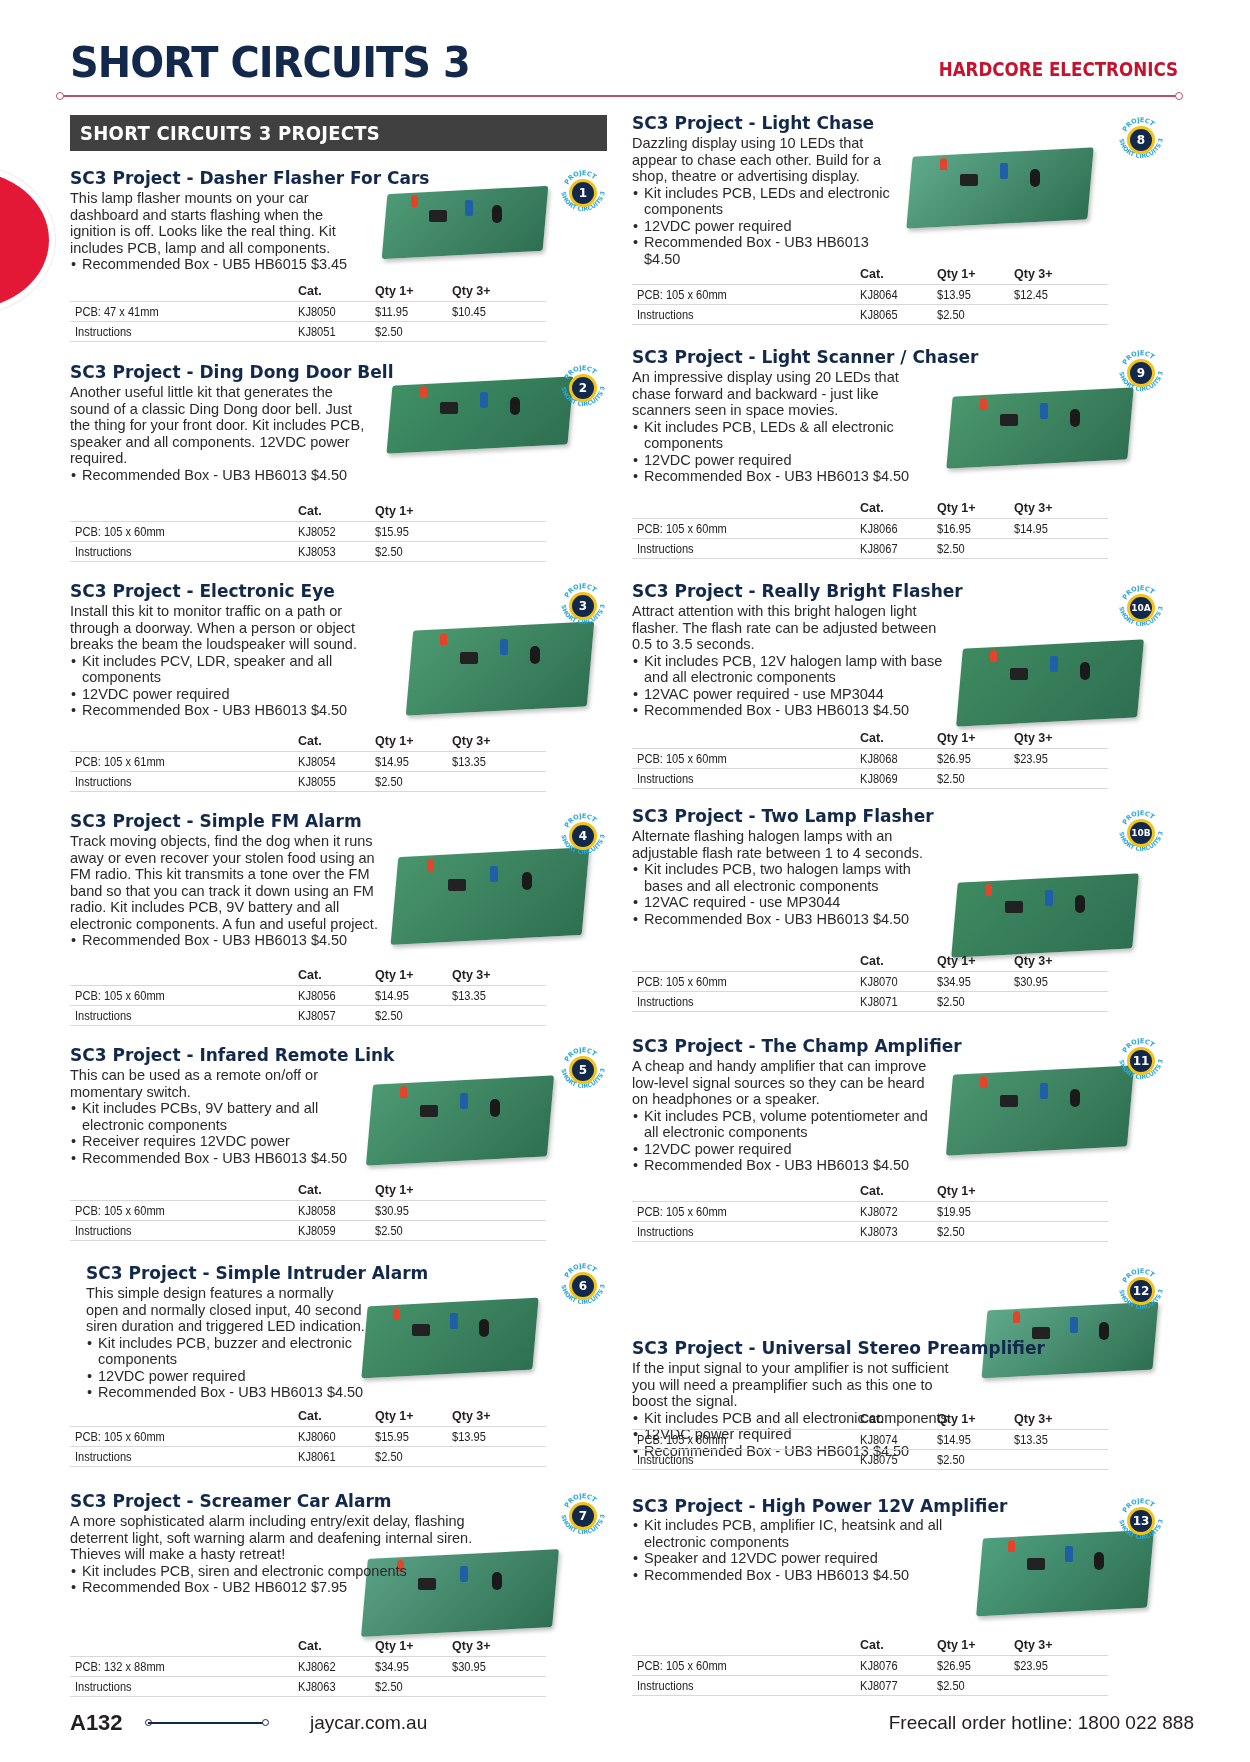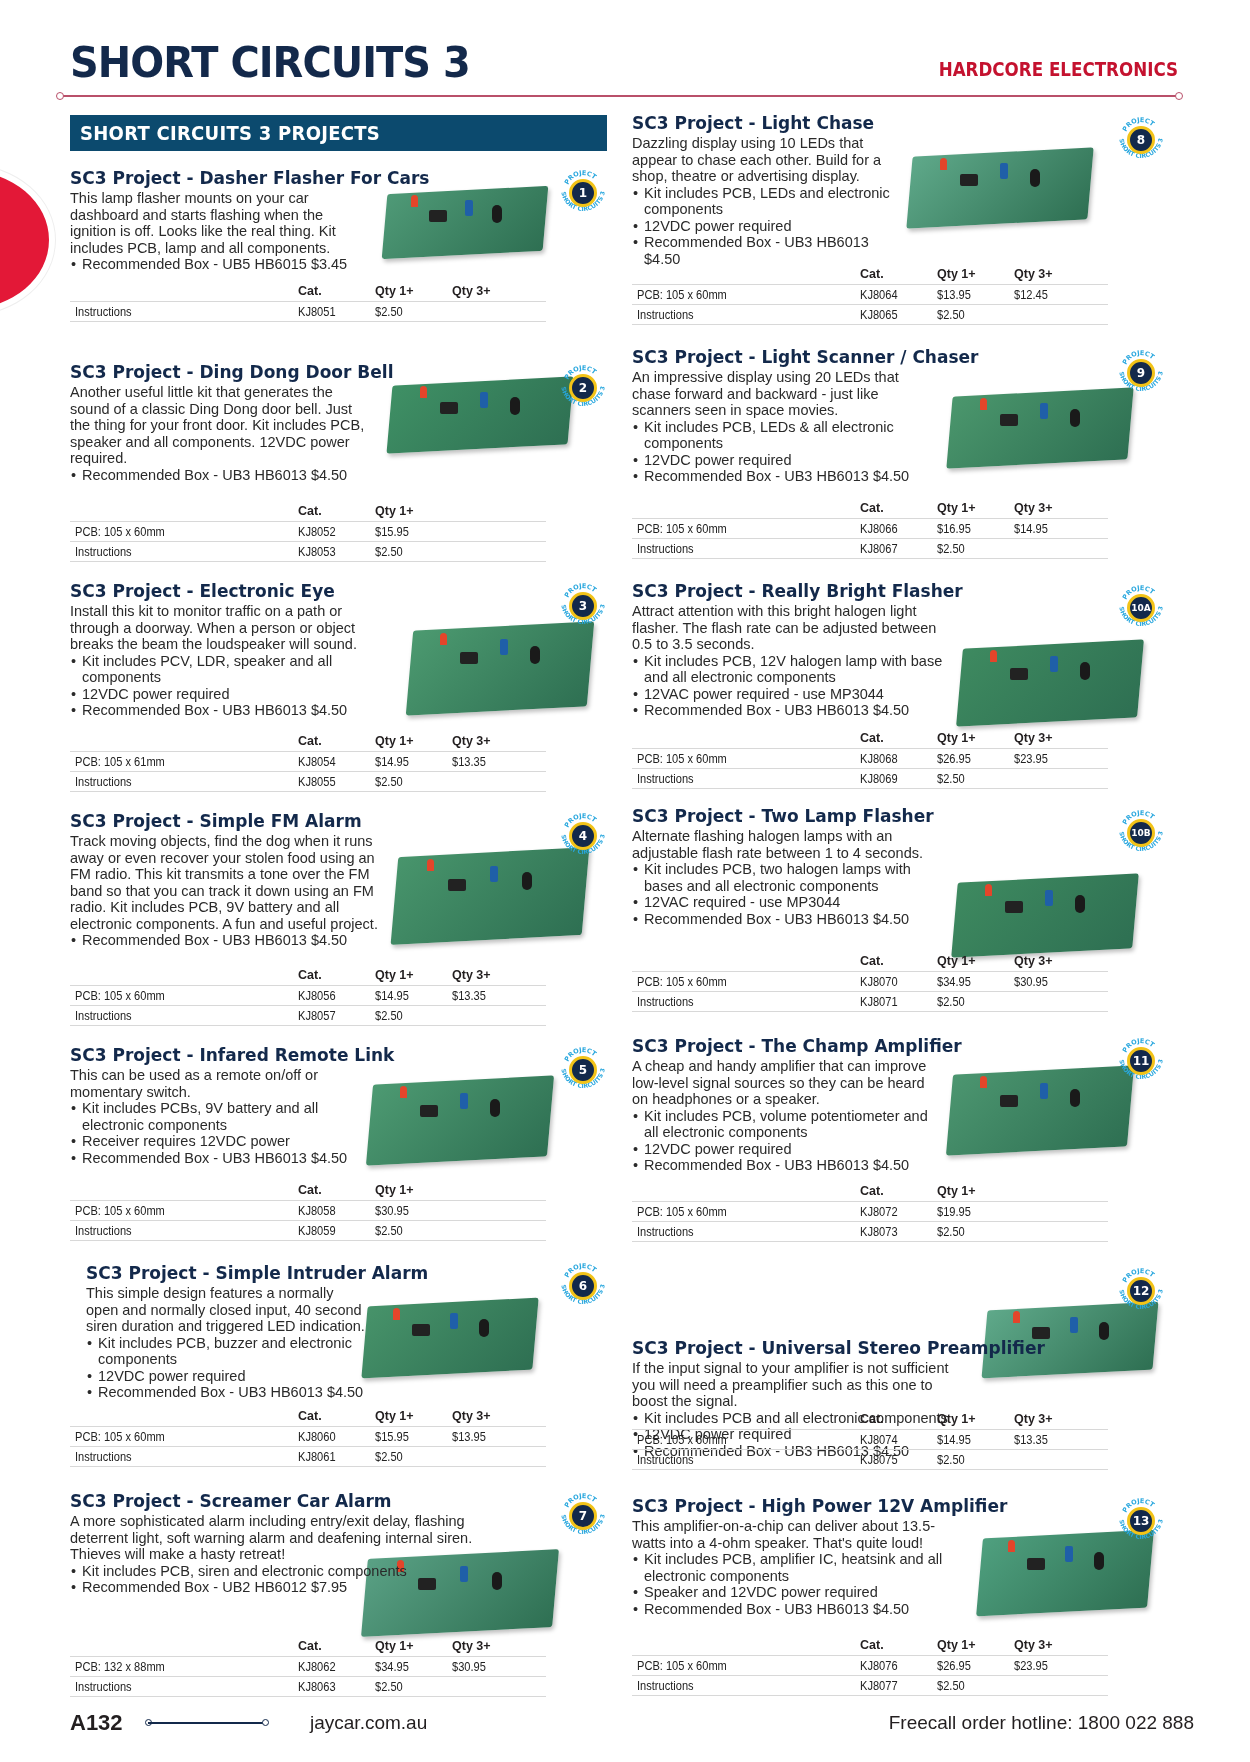--- a/index.html
+++ b/index.html
@@ -6,21 +6,21 @@
   html, body { width: 1250px; height: 1762px; background: #ffffff; overflow: hidden; }
   body { position: relative; font-family: "Liberation Sans", sans-serif; color: #231f20; }
 
   .page-title { position: absolute; left: 70px; top: 38px; font-family: "DejaVu Sans", sans-serif; font-weight: bold; font-size: 42px; letter-spacing: -1px; color: #13294b; transform: scaleX(0.95); transform-origin: left; }
   .section-tag { position: absolute; right: 72px; top: 58px; font-family: "DejaVu Sans", sans-serif; font-weight: bold; font-size: 19px; color: #c4122f; transform: scaleX(0.88); transform-origin: right; }
   .top-rule { position: absolute; left: 60px; top: 95px; width: 1119px; height: 2px; background: #b9506a; }
   .rule-dot { position: absolute; top: 92px; width: 8px; height: 8px; border-radius: 50%; border: 1.5px solid #b9506a; background: #fff; }
 
   .red-tab { position: absolute; left: -120px; top: 165px; width: 175px; height: 150px; border-radius: 50%; background: #e31837; border: 6px solid #fff; box-shadow: 0 0 0 1px #eee; }
 
-  .banner { position: absolute; left: 70px; top: 115px; width: 537px; height: 36px; background: #0c4a6e; color: #fff; font-family: "DejaVu Sans", sans-serif; font-weight: bold; font-size: 20px; padding: 6px 10px; letter-spacing: 0.3px; transform-origin: left; }
+  .banner { position: absolute; left: 70px; top: 115px; width: 537px; height: 36px; background: #404040; color: #fff; font-family: "DejaVu Sans", sans-serif; font-weight: bold; font-size: 20px; padding: 6px 10px; letter-spacing: 0.3px; transform-origin: left; }
   .banner span { display: inline-block; transform: scaleX(0.9); transform-origin: left; }
 
   .project { position: absolute; width: 545px; }
   .project h2 { font-family: "DejaVu Sans", sans-serif; font-weight: bold; font-size: 17px; color: #13294b; line-height: 22px; white-space: nowrap; }
   .project .desc { font-size: 14.5px; line-height: 16.5px; color: #2a2a2a; margin-top: 1px; }
   .project ul { list-style: none; font-size: 14.5px; line-height: 16.5px; color: #2a2a2a; }
   .project ul li { padding-left: 12px; position: relative; }
   .project ul li::before { content: "•"; position: absolute; left: 1px; top: 0; }
   .text-col { position: relative; z-index: 2; }
 
@@ -92,20 +92,26 @@
       <thead>
         <tr>
           <th class="c1"></th>
           <th class="c2">Cat.</th>
           <th class="c3">Qty 1+</th>
           <th class="c4">Qty 3+</th>
         </tr>
       </thead>
       <tbody>
         <tr>
+          <td class="c1"><span class="narrow">PCB: 47 x 41mm</span></td>
+          <td class="c2"><span class="narrow">KJ8050</span></td>
+          <td class="c3"><span class="narrow">$11.95</span></td>
+          <td class="c4"><span class="narrow">$10.45</span></td>
+        </tr>
+        <tr>
           <td class="c1"><span class="narrow">Instructions</span></td>
           <td class="c2"><span class="narrow">KJ8051</span></td>
           <td class="c3"><span class="narrow">$2.50</span></td>
           <td class="c4"><span class="narrow"></span></td>
         </tr>
       </tbody>
     </table>
     <div class="project" style="left: 70px; top: 361px;">
       <div class="text-col" style="width:325px">
         <h2>SC3 Project - Ding Dong Door Bell</h2>
@@ -733,21 +739,20 @@
           <td class="c1"><span class="narrow">Instructions</span></td>
           <td class="c2"><span class="narrow">KJ8075</span></td>
           <td class="c3"><span class="narrow">$2.50</span></td>
           <td class="c4"><span class="narrow"></span></td>
         </tr>
       </tbody>
     </table>
     <div class="project" style="left: 632px; top: 1495px;">
       <div class="text-col" style="width:353px">
         <h2>SC3 Project - High Power 12V Amplifier</h2>
-        <p class="desc" style="width:333px">This amplifier-on-a-chip can deliver about 13.5-watts into a 4-ohm speaker. That's quite loud!</p>
         <ul style="width:333px">
           <li>Kit includes PCB, amplifier IC, heatsink and all electronic components</li>
           <li>Speaker and 12VDC power required</li>
           <li>Recommended Box - UB3 HB6013 $4.50</li>
         </ul>
       </div>
     </div>
     <div class="pimg" style="left: 970px; top: 1510px; width: 190px; height: 120px;">
       <div class="pcb" style="left:10px;top:24px;width:170px;height:78px;background:linear-gradient(135deg,#4fa07f,#2e6f52);transform:skewX(-8deg) rotate(-3deg);"></div>
       <div class="comp" style="left:57px;top:48px;width:18px;height:12px;background:#222;"></div>

